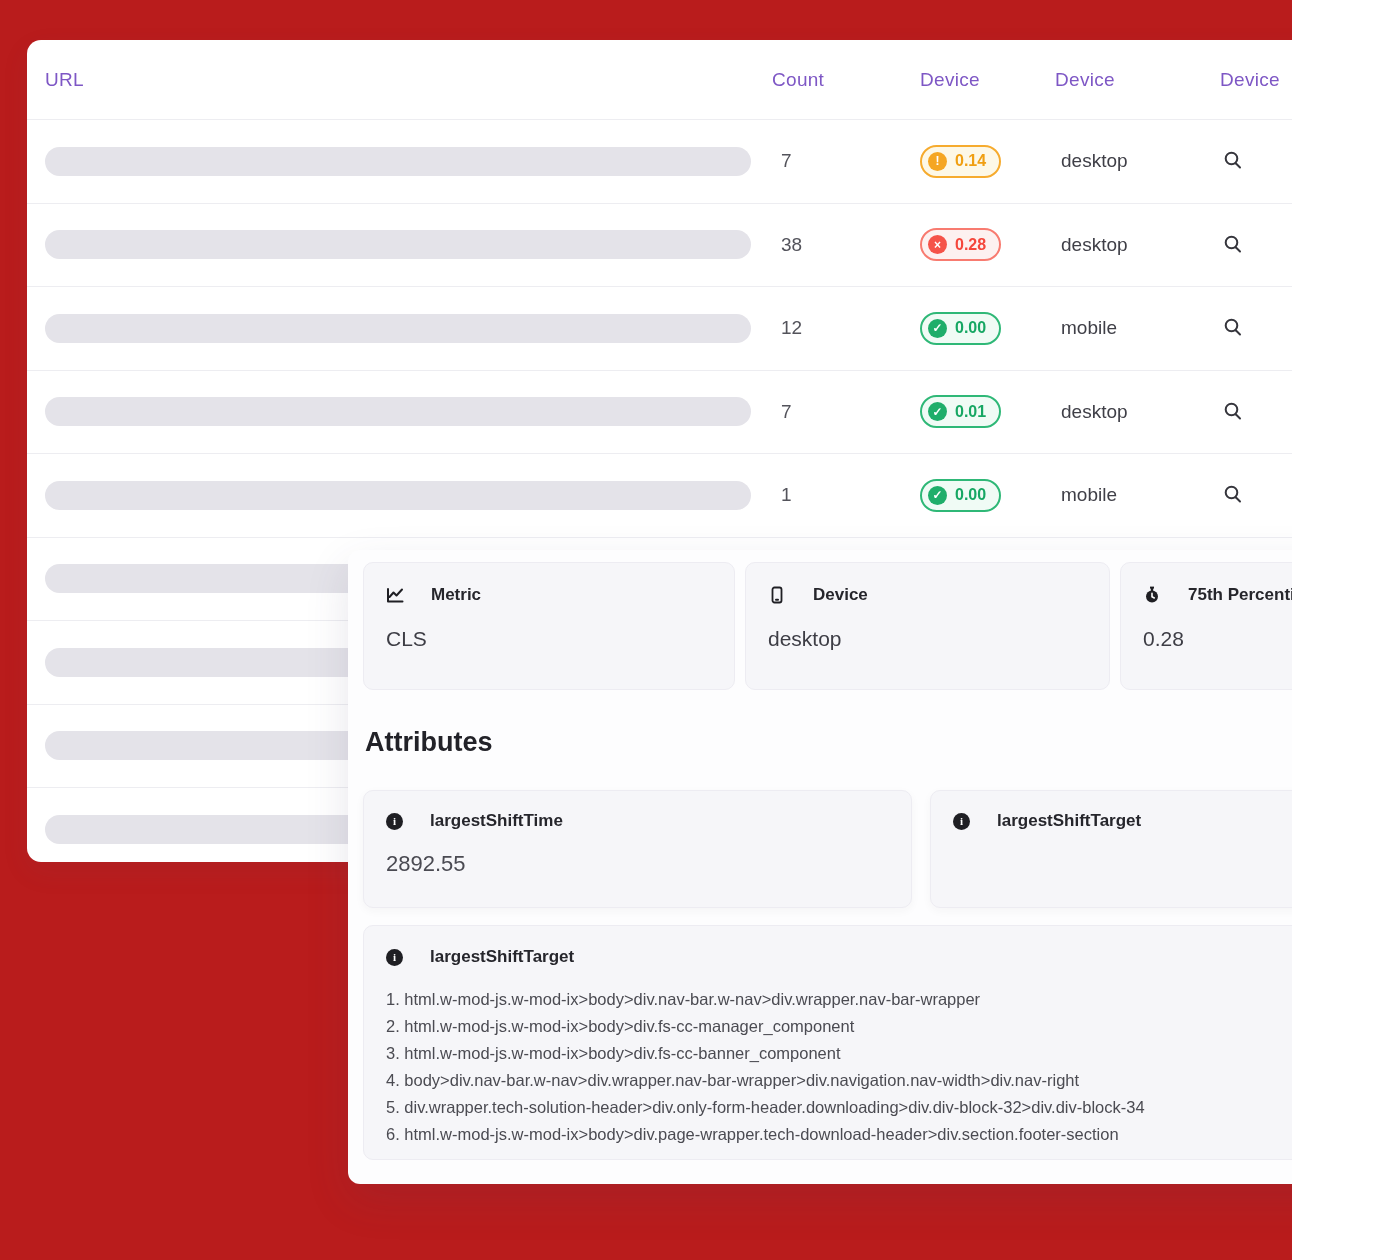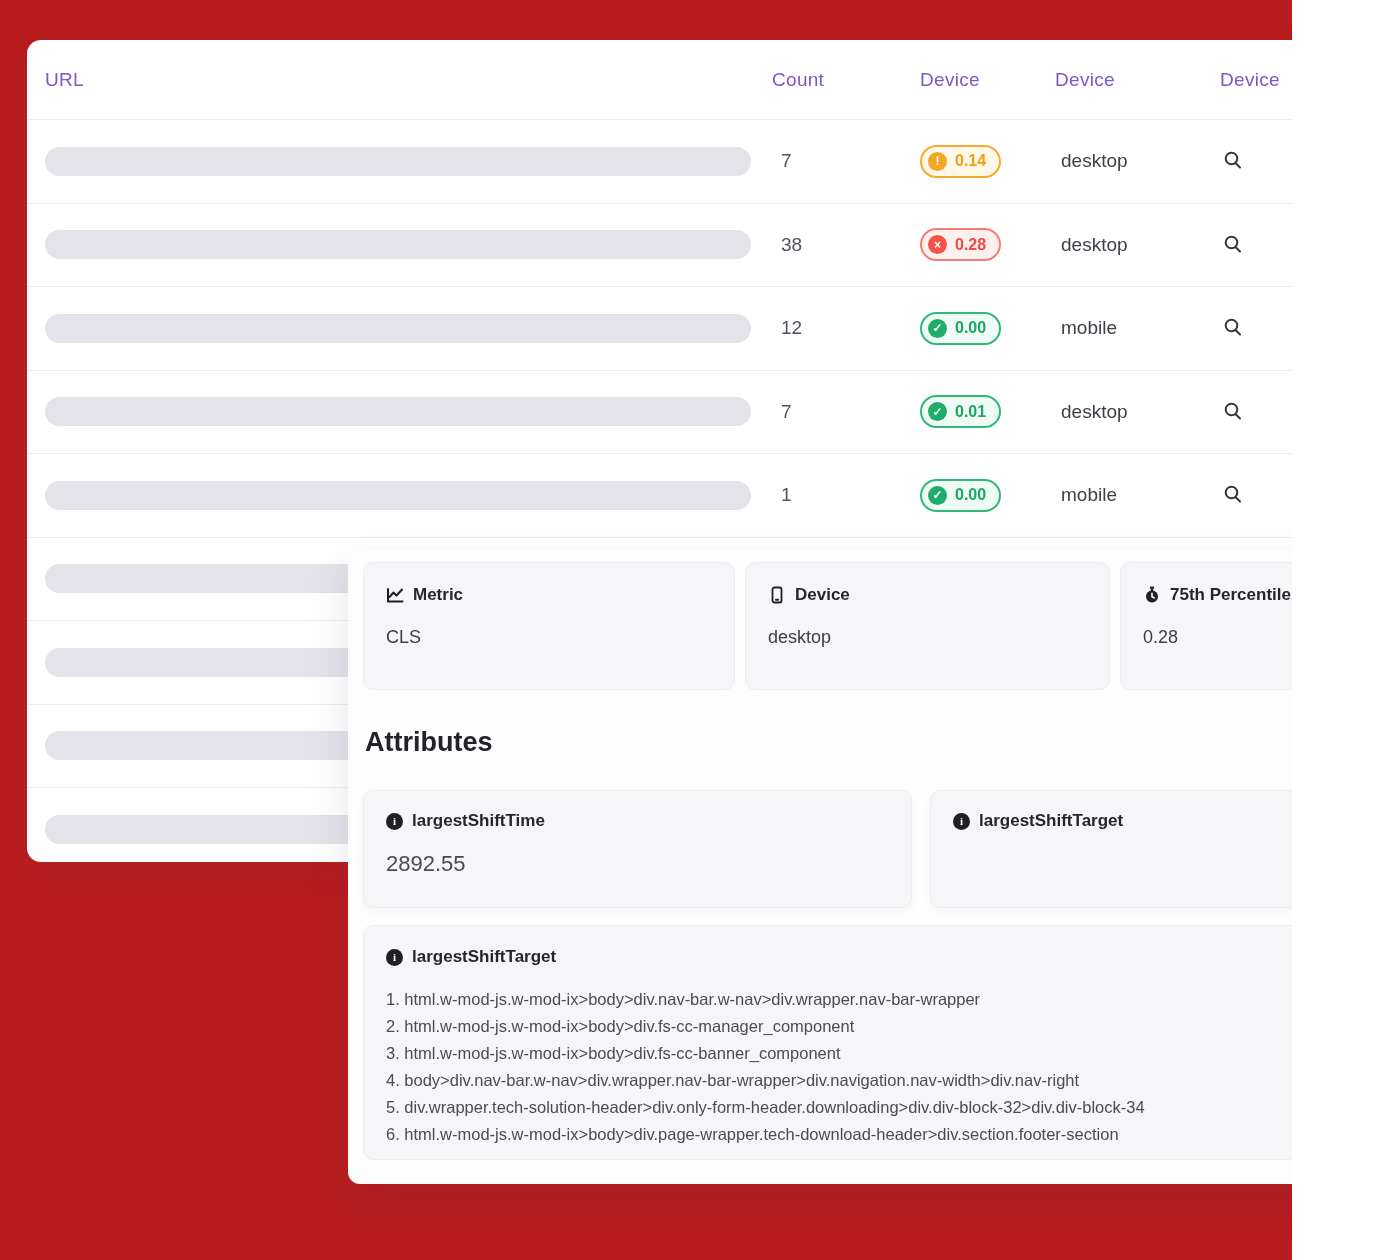--- a/index.html
+++ b/index.html
@@ -67,24 +67,24 @@
   }
   .summary-row { display:flex; gap:10px; }
   .scard {
     background:#f6f6f9; border:1px solid #edecf2; border-radius:10px;
     height:128px; padding:22px 22px; box-sizing:border-box;
   }
   .scard-metric { width:372px; }
   .scard-device { width:365px; }
   .scard-p75 { flex:1; }
   .card-label {
-    display:flex; align-items:center; gap:9px;
+    display:flex; align-items:center; gap:27px;
     font-weight:bold; font-size:17px; color:#26262c;
   }
-  .scard-value { margin-top:22px; font-size:18px; color:#3d3d45; }
+  .scard-value { margin-top:22px; font-size:21px; color:#3d3d45; }
 
   .attributes-title {
     margin:36px 0 0 2px; font-size:27px; font-weight:700; color:#222228;
     line-height:32px;
   }
 
   .attr-row { display:flex; gap:18px; margin-top:32px; }
   .acard {
     background:#f6f6f9; border:1px solid #edecf2; border-radius:10px;
     height:118px; padding:20px 22px; box-sizing:border-box;

